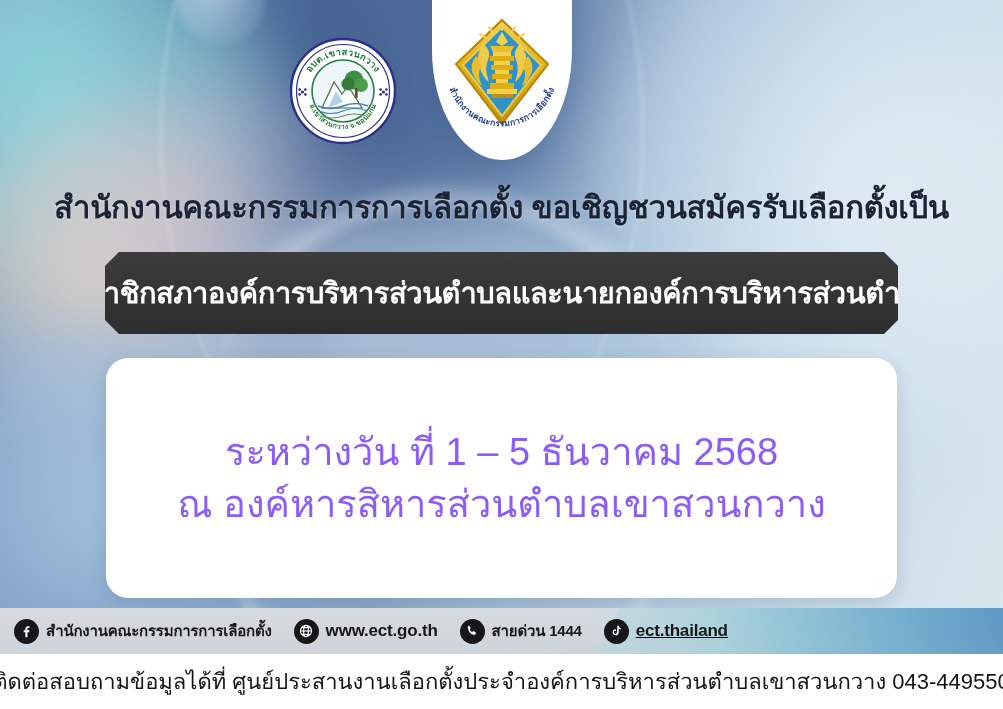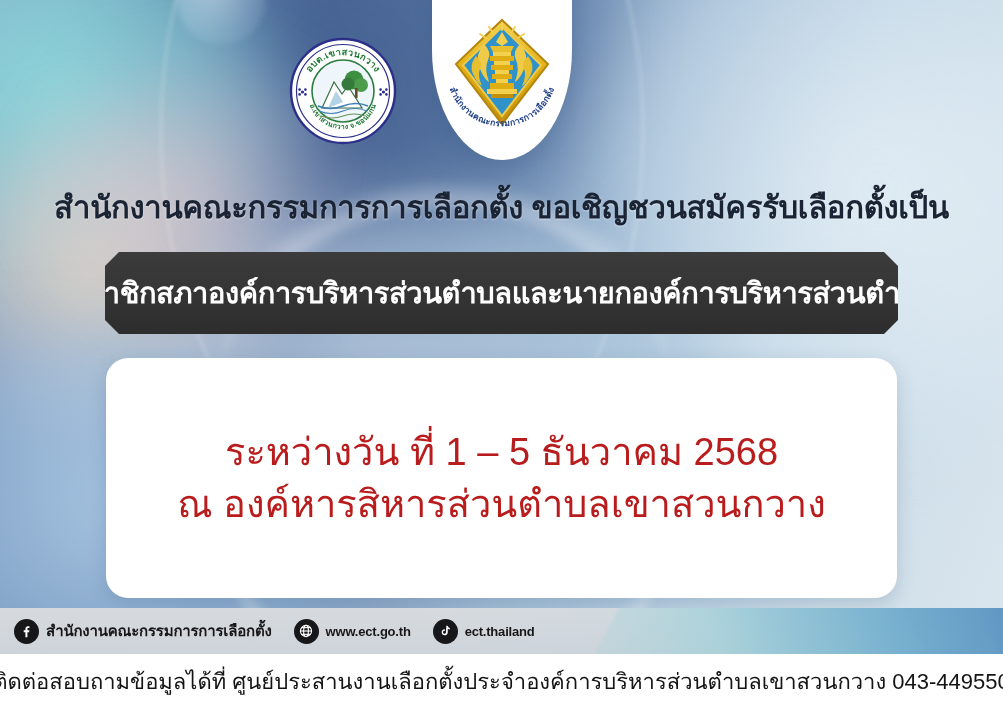--- a/index.html
+++ b/index.html
@@ -204,21 +204,21 @@
     box-shadow: 0 6px 18px rgba(40,70,110,0.18);
     display: flex;
     flex-direction: column;
     align-items: center;
     justify-content: center;
     gap: 2px;
   }
   .card-line {
     font-size: 38px;
     font-weight: 400;
-    color: #b91c1c;
+    color: #8b5cf6;
     line-height: 1.32;
     white-space: nowrap;
   }
 
   
   .social-bar {
     position: absolute;
     left: 0; top: 608px;
     width: 1003px; height: 46px;
     background:
@@ -254,33 +254,33 @@
     box-sizing: border-box;
     gap: 0;
   }
   .social-item {
     display: flex;
     align-items: center;
     gap: 7px;
     margin-right: 22px;
     white-space: nowrap;
   }
-  .social-item:last-child { margin-right: 1px; }
+  .social-item:last-child { margin-right: 1px; text-decoration: underline; }
   .social-icon {
     width: 25px; height: 25px;
     border-radius: 50%;
     background: #17171a;
     display: flex;
     align-items: center;
     justify-content: center;
     flex: 0 0 auto;
   }
   .social-icon svg { display: block; }
   .social-label {
-    font-size: 13px;
+    font-size: 17px;
     font-weight: 700;
     color: #17171a;
     letter-spacing: -0.2px;
   }
   .social-label.thai { font-size: 15px; }
 
   
   .contact-strip {
     position: absolute;
     left: 0; top: 654px;
@@ -437,20 +437,28 @@
             <circle cx="12" cy="12" r="8.4"></circle>
             <ellipse cx="12" cy="12" rx="3.6" ry="8.4"></ellipse>
             <line x1="3.6" y1="12" x2="20.4" y2="12"></line>
             <line x1="5.1" y1="7" x2="18.9" y2="7"></line>
             <line x1="5.1" y1="17" x2="18.9" y2="17"></line>
           </svg>
         </span>
         <span class="social-label">www.ect.go.th</span>
       </div>
 
+      <div class="social-item">
+        <span class="social-icon">
+          <svg width="14" height="14" viewBox="0 0 24 24" fill="#ffffff">
+            <path d="M6.6 3.5c.6-.1 1.2.2 1.5.8l1.3 2.6c.3.6.15 1.3-.35 1.7l-1 .85c.9 1.95 2.5 3.55 4.45 4.45l.85-1c.4-.5 1.1-.65 1.7-.35l2.6 1.3c.6.3.9.9.8 1.5l-.4 2.3c-.1.7-.75 1.2-1.45 1.1C9.9 18.1 5.9 14.1 4.6 5.35c-.1-.7.4-1.35 1.1-1.45z"></path>
+          </svg>
+        </span>
+        <span class="social-label thai">สายด่วน 1444</span>
+      </div>
 
 
 
       <div class="social-item">
         <span class="social-icon">
           <svg width="14" height="14" viewBox="0 0 24 24" fill="#ffffff">
             <path d="M14.3 3.2h2.6c.25 1.9 1.45 3.35 3.3 3.7v2.6c-1.3-.05-2.5-.45-3.45-1.15v5.7c0 3.1-2.3 5.4-5.25 5.4-2.9 0-5.2-2.3-5.2-5.2 0-3 2.45-5.35 5.6-5.1v2.7c-.3-.08-.6-.12-.9-.12-1.4 0-2.5 1.1-2.5 2.5s1.1 2.55 2.5 2.55c1.4 0 2.55-1.05 2.55-2.65z"></path>
           </svg>
         </span>
         <span class="social-label">ect.thailand</span>

